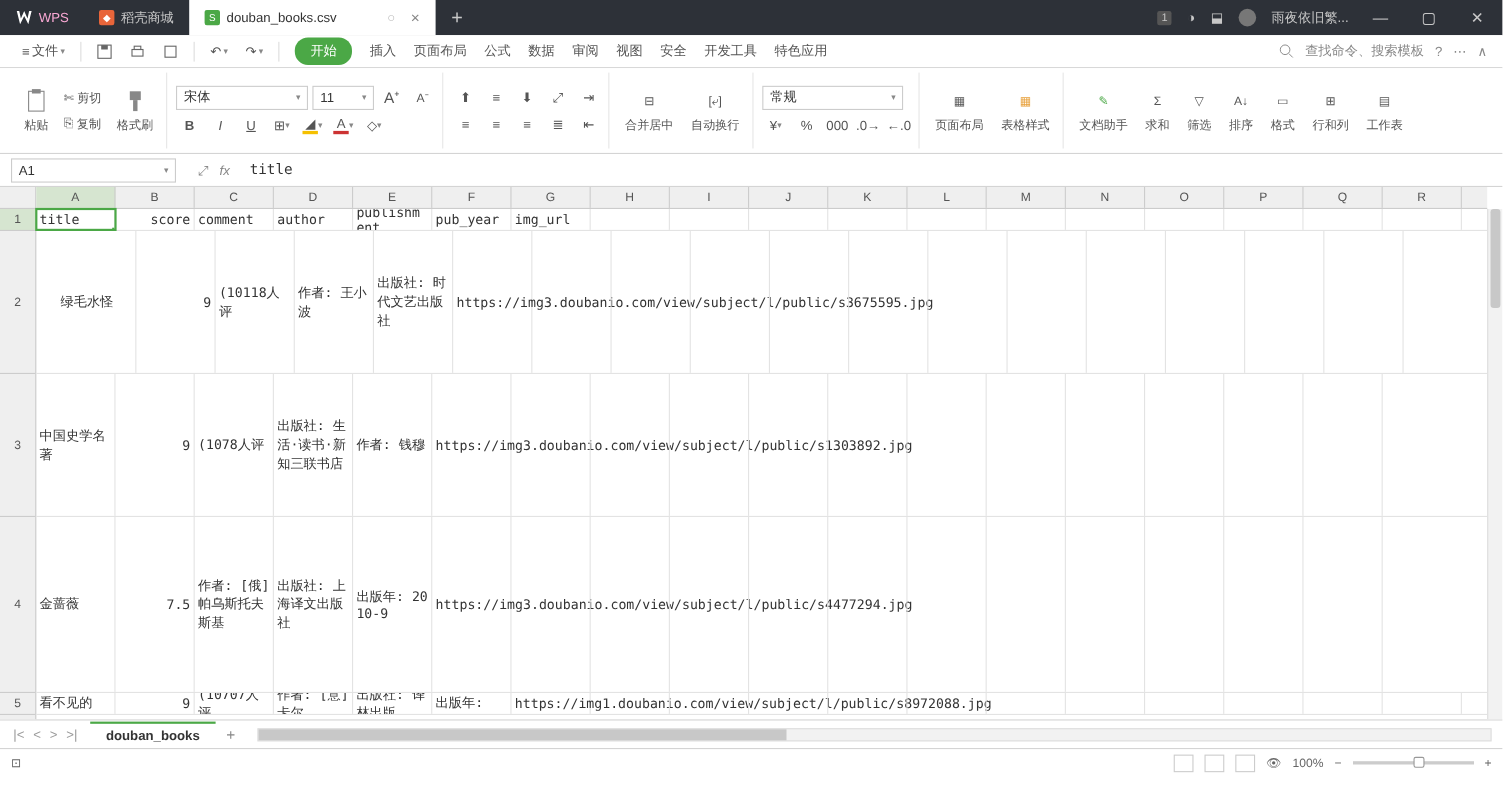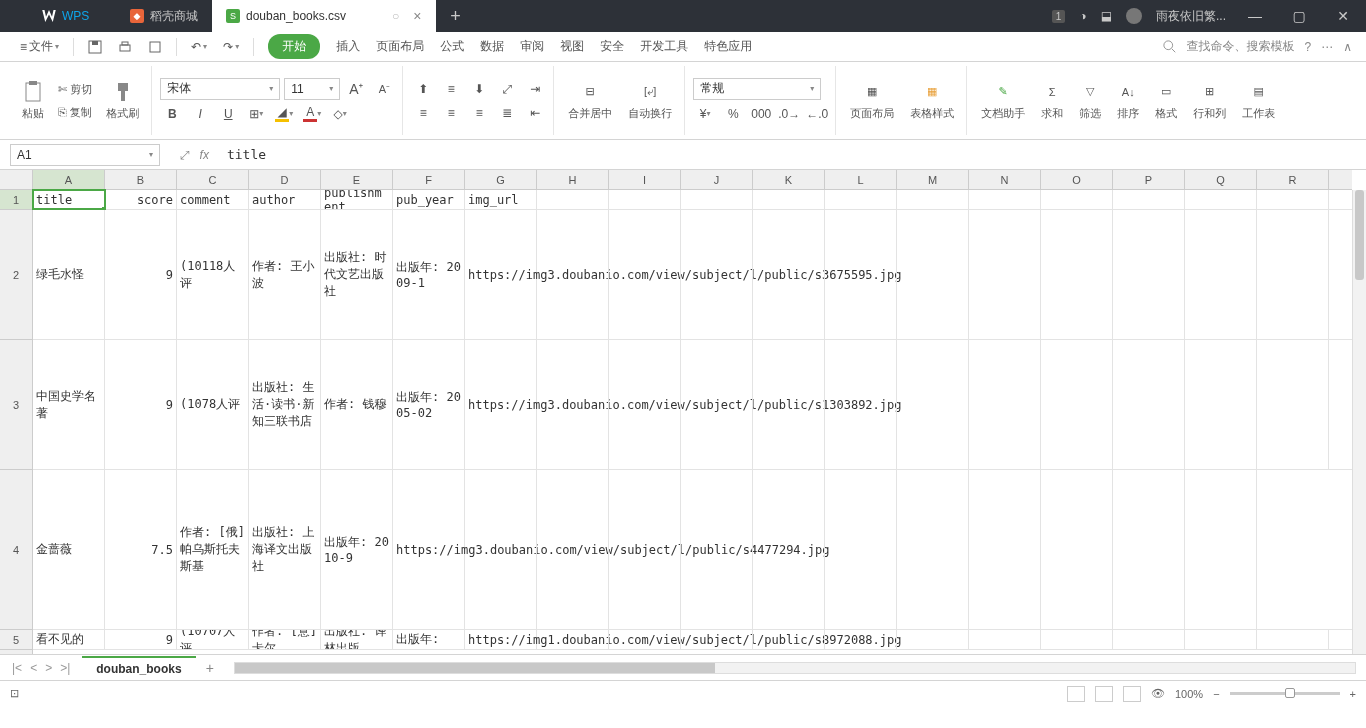--- a/index.html
+++ b/index.html
@@ -1,20 +1,20 @@
 <!DOCTYPE html>
 <html><head>
 <meta charset="utf-8">
 <style>
 * { margin:0; padding:0; box-sizing:border-box; font-family:"Microsoft YaHei",Arial,sans-serif; }
 body { width:1366px; height:728px; background:#fff; overflow:hidden; font-size:12px; color:#333; }
 
 
 .titlebar { height:32px; background:#2d3138; display:flex; align-items:stretch; }
-.wps-brand { width:76px; display:flex; align-items:center; justify-content:flex-start; color:#0ea5e9; font-size:12px; gap:4px;margin-left:40px; }
+.wps-brand { width:76px; display:flex; align-items:center; justify-content:center; color:#f9a8d4; font-size:12px; gap:4px; }
 .wps-brand svg { width:18px; height:18px; }
 .tab { display:flex; align-items:center; padding:0 14px; color:#c8c8c8; font-size:12px; gap:6px; position:relative; }
 .tab.file { background:#fff; color:#333; }
 .tab-ico { width:14px; height:14px; border-radius:2px; display:inline-flex; align-items:center; justify-content:center; font-size:9px; color:#fff; }
 .ico-orange { background:#e8653a; }
 .ico-green { background:#4ba846; }
 .tab-close { margin-left:8px; color:#888; font-size:14px; }
 .tab-add { width:40px; display:flex; align-items:center; justify-content:center; color:#c8c8c8; font-size:18px; }
 .titlebar-right { margin-left:auto; display:flex; align-items:center; gap:14px; padding-right:8px; color:#c8c8c8; }
 .badge { background:#555; padding:1px 4px; border-radius:2px; font-size:10px; }
@@ -378,46 +378,44 @@
         <div class="cell" style="width: 72px;"></div>
         <div class="cell" style="width: 72px;"></div>
         <div class="cell" style="width: 72px;"></div>
         <div class="cell" style="width: 72px;"></div>
         <div class="cell" style="width: 72px;"></div>
         <div class="cell" style="width: 72px;"></div>
         <div class="cell" style="width: 72px;"></div>
         <div class="cell" style="width: 72px;"></div>
       </div>
       <div class="crow" style="height: 130px;">
-        <div class="cell" style="width: 72px;">绿毛水怪</div>
+        <div class="cell" style="width: 72px; margin-left: 19px;">绿毛水怪</div>
         <div class="cell num" style="width: 72px;">9</div>
         <div class="cell" style="width: 72px;">(10118人评</div>
         <div class="cell" style="width: 72px;">作者: 王小波</div>
         <div class="cell" style="width: 72px;">出版社: 时代文艺出版社</div>
-        <div class="cell" style="width: 72px;">出版年: 2009-1</div>
         <div class="cell" style="width: 72px; overflow: visible; white-space: nowrap;">https://img3.doubanio.com/view/subject/l/public/s3675595.jpg</div>
         <div class="cell" style="width: 72px;"></div>
         <div class="cell" style="width: 72px;"></div>
         <div class="cell" style="width: 72px;"></div>
         <div class="cell" style="width: 72px;"></div>
         <div class="cell" style="width: 72px;"></div>
         <div class="cell" style="width: 72px;"></div>
         <div class="cell" style="width: 72px;"></div>
         <div class="cell" style="width: 72px;"></div>
         <div class="cell" style="width: 72px;"></div>
         <div class="cell" style="width: 72px;"></div>
         <div class="cell" style="width: 72px;"></div>
       </div>
       <div class="crow" style="height: 130px;">
         <div class="cell" style="width: 72px;">中国史学名著</div>
         <div class="cell num" style="width: 72px;">9</div>
         <div class="cell" style="width: 72px;">(1078人评</div>
         <div class="cell" style="width: 72px;">出版社: 生活·读书·新知三联书店</div>
         <div class="cell" style="width: 72px;">作者: 钱穆</div>
-        <div class="cell" style="width: 72px;">出版年: 2005-02</div>
         <div class="cell" style="width: 72px; overflow: visible; white-space: nowrap;">https://img3.doubanio.com/view/subject/l/public/s1303892.jpg</div>
         <div class="cell" style="width: 72px;"></div>
         <div class="cell" style="width: 72px;"></div>
         <div class="cell" style="width: 72px;"></div>
         <div class="cell" style="width: 72px;"></div>
         <div class="cell" style="width: 72px;"></div>
         <div class="cell" style="width: 72px;"></div>
         <div class="cell" style="width: 72px;"></div>
         <div class="cell" style="width: 72px;"></div>
         <div class="cell" style="width: 72px;"></div>

